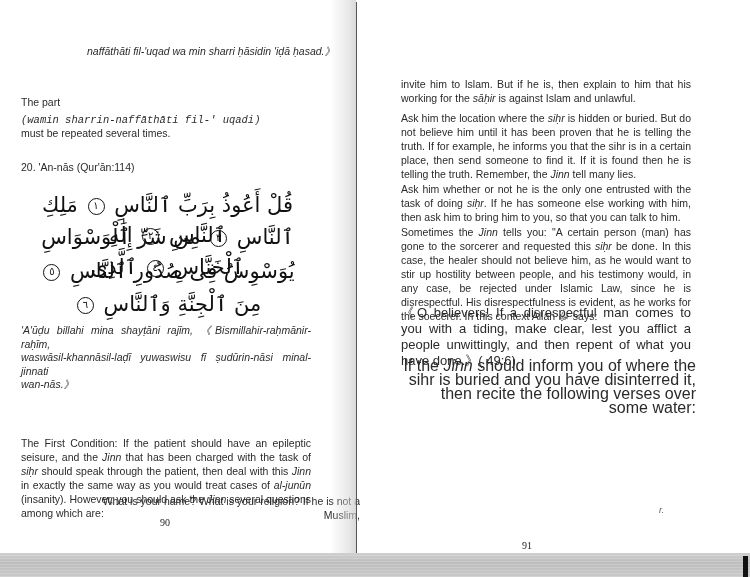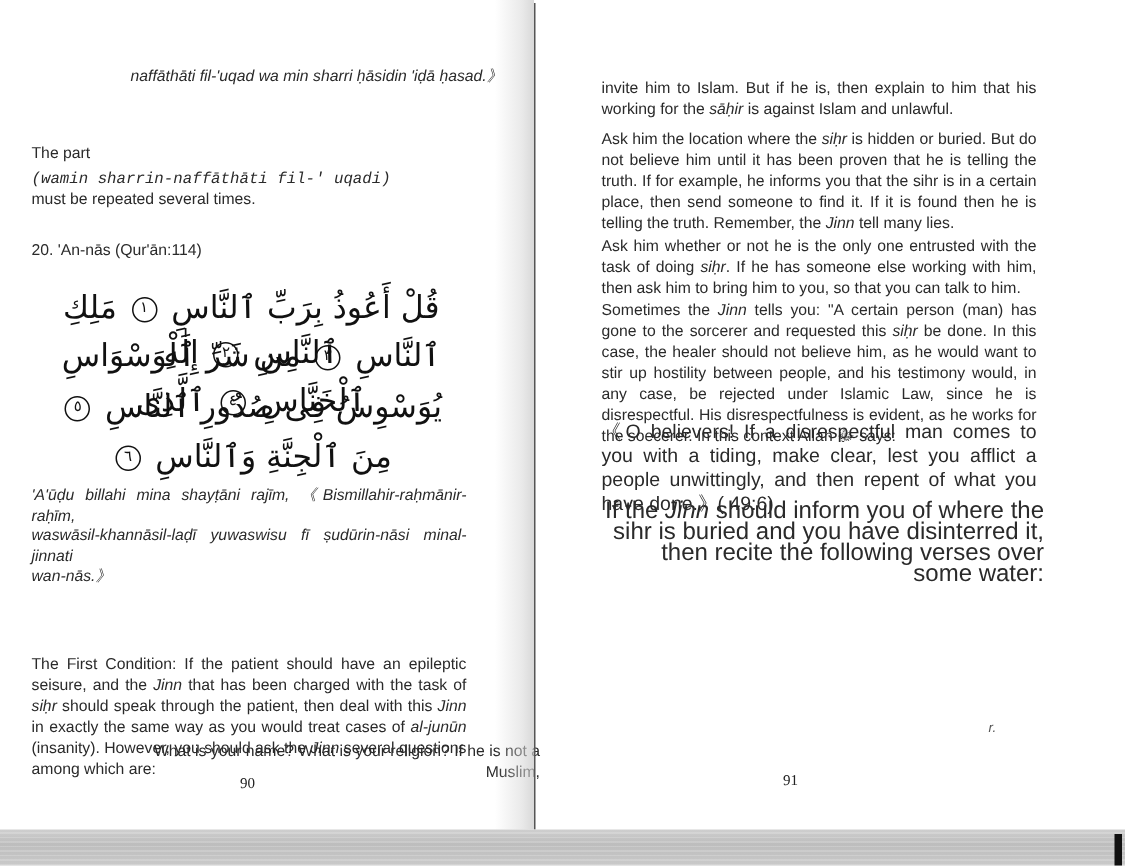--- a/index.html
+++ b/index.html
@@ -6,21 +6,21 @@
   body {
     width: 750px; height: 577px; overflow: hidden;
     background: #ffffff;
     position: relative;
     font-family: "Liberation Sans", sans-serif;
     color: #222;
   }
   .spread { position: absolute; left: 0; top: 0; width: 750px; height: 577px; }
   .page { position: absolute; top: 0; height: 553px; }
   .page-left { left: 0; width: 356px; }
-  .page-right { left: 357px; width: 393px; }
+  .page-right { left: 357px; width: 393px; margin-top: 25px; }
   .gutter-shade {
     position: absolute; left: 330px; top: 0; width: 26px; height: 553px;
     background: linear-gradient(to right, rgba(255,255,255,0) 0%, rgba(215,215,215,0.55) 70%, rgba(200,200,200,0.7) 100%);
   }
   .spine {
     position: absolute; left: 356px; top: 2px; width: 1px; height: 551px;
     background: #555;
   }
   .bottom-band {
     position: absolute; left: 0; top: 553px; width: 750px; height: 24px;

